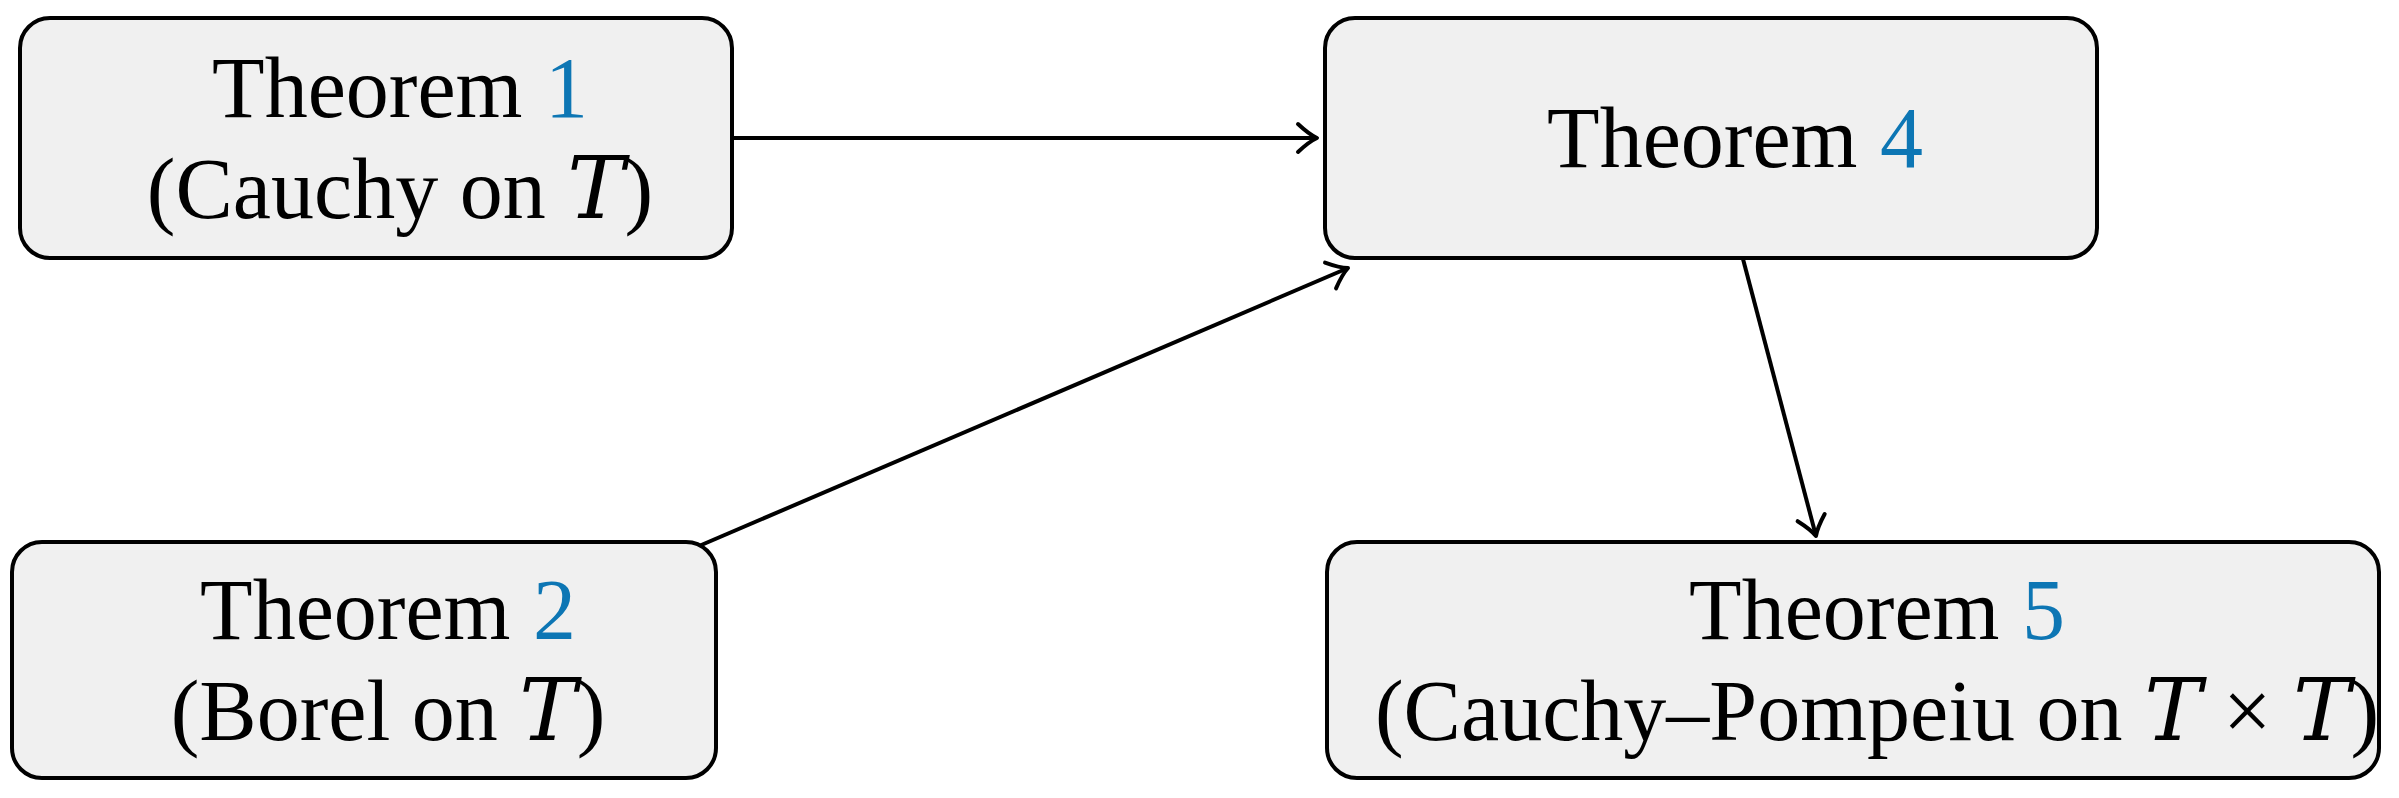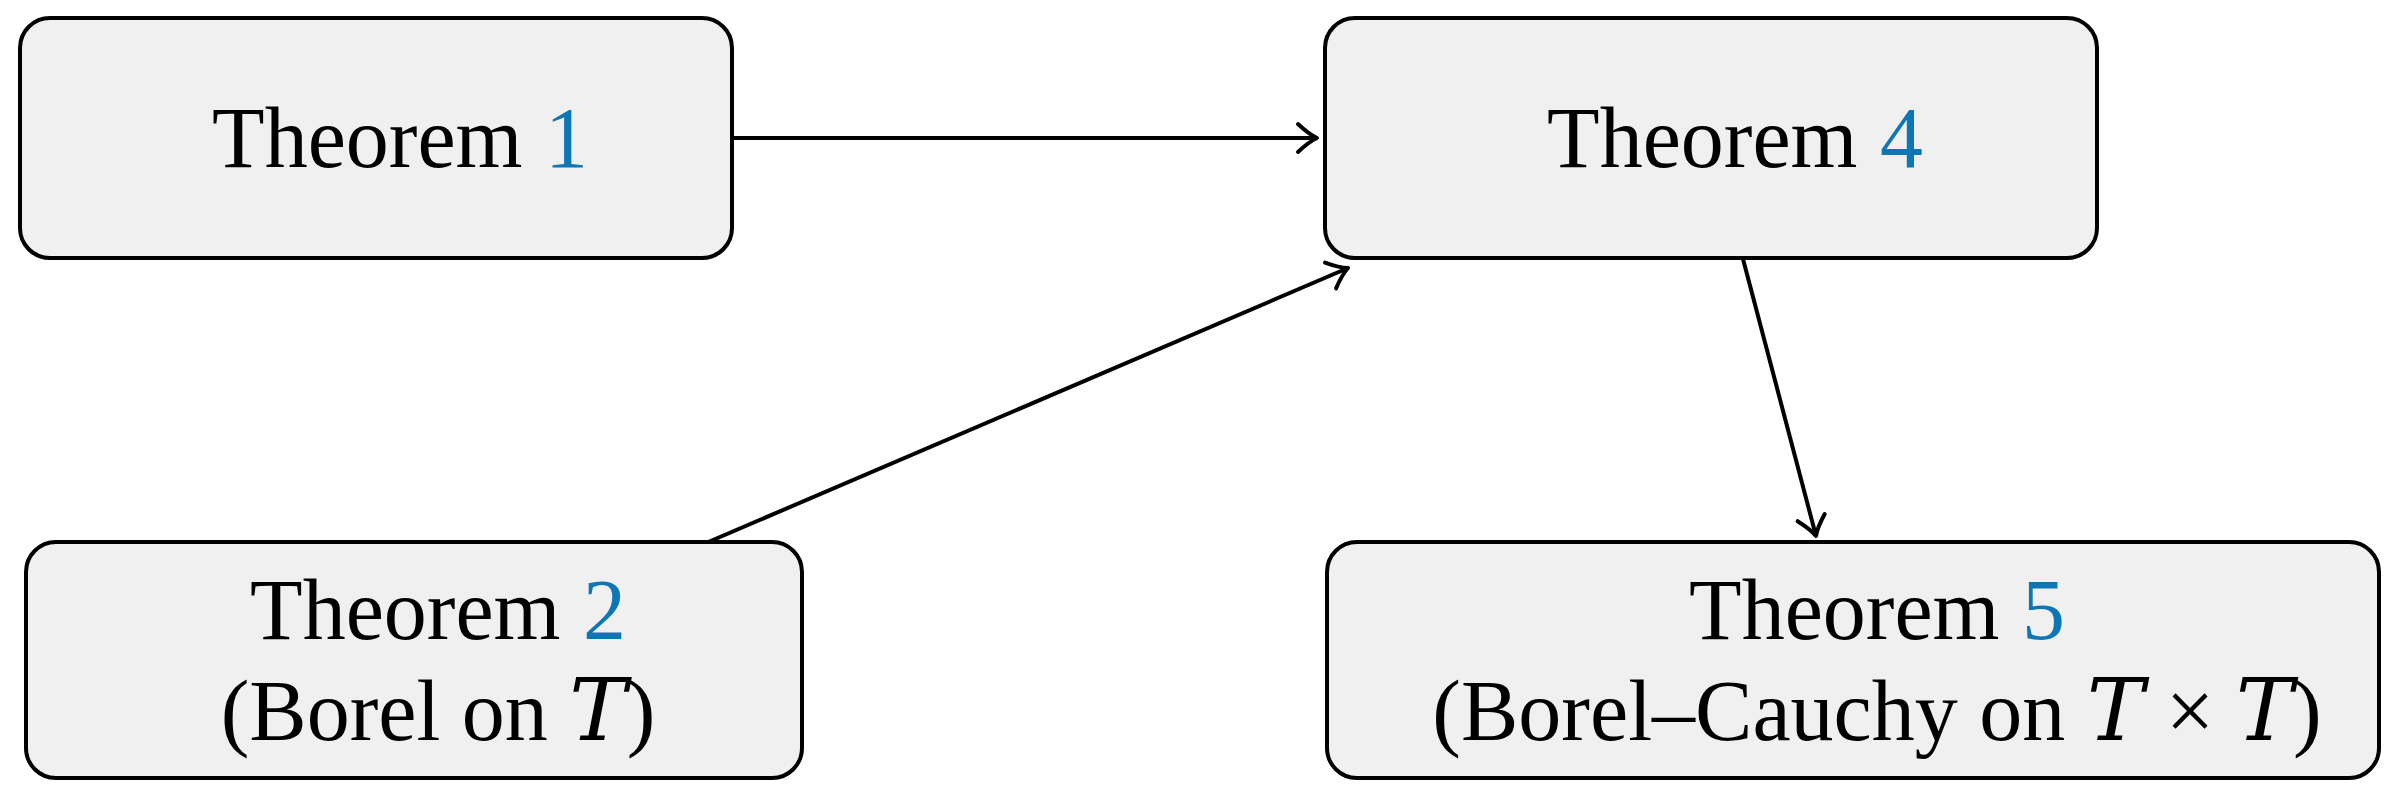--- a/index.html
+++ b/index.html
@@ -37,21 +37,21 @@
   .num {
     color: #0d76b4;
     margin-left: 0.26em;
   }
   .cal {
     font-style: italic;
     font-family: "DejaVu Serif", "Liberation Serif", serif;
   }
   #node-theorem-1 { left: 18px;   top: 16px;  width: 716px;  height: 244px; }
   #node-theorem-4 { left: 1323px; top: 16px;  width: 776px;  height: 244px; }
-  #node-theorem-2 { left: 24px;   top: 540px; width: 780px;  height: 240px; }
+  #node-theorem-2 { left: 10px;   top: 540px; width: 708px;  height: 240px; }
   #node-theorem-5 { left: 1325px; top: 540px; width: 1056px; height: 240px; }
   #edges {
     position: absolute;
     left: 0; top: 0;
     width: 2399px;
     height: 798px;
     pointer-events: none;
   }
 </style>
 </head>
@@ -65,29 +65,30 @@
         <path d="M -19 -14 C -11 -6.5, -4.5 -2, 0 0 C -4.5 2, -11 6.5, -19 14" fill="none" stroke="#000000" stroke-width="4" stroke-linecap="round" stroke-linejoin="round"></path>
       </marker>
     </defs>
     <line x1="734" y1="138" x2="1317" y2="138" stroke="#000000" stroke-width="4" marker-end="url(#tikz-arrowhead)"></line>
     <line x1="699" y1="546" x2="1348" y2="268" stroke="#000000" stroke-width="4" marker-end="url(#tikz-arrowhead)"></line>
     <line x1="1743" y1="259" x2="1816" y2="536" stroke="#000000" stroke-width="4" marker-end="url(#tikz-arrowhead)"></line>
   </svg>
 
   <div class="node" id="node-theorem-1">
     <div class="line1"><span>Theorem</span><span class="num">1</span></div>
+    <div class="line2"><span>(Cauchy on </span><span class="cal">T</span><span>)</span></div>
   </div>
 
   <div class="node" id="node-theorem-4">
     <div class="line1"><span>Theorem</span><span class="num">4</span></div>
   </div>
 
   <div class="node" id="node-theorem-2">
     <div class="line1"><span>Theorem</span><span class="num">2</span></div>
     <div class="line2"><span>(Borel on </span><span class="cal">T</span><span>)</span></div>
   </div>
 
   <div class="node" id="node-theorem-5">
     <div class="line1"><span>Theorem</span><span class="num">5</span></div>
-    <div class="line2"><span>(Borel–Cauchy on </span><span class="cal">T</span><span> × </span><span class="cal">T</span><span>)</span></div>
+    <div class="line2"><span>(Cauchy–Pompeiu on </span><span class="cal">T</span><span> × </span><span class="cal">T</span><span>)</span></div>
   </div>
 
 </div>
 
 </body></html>

